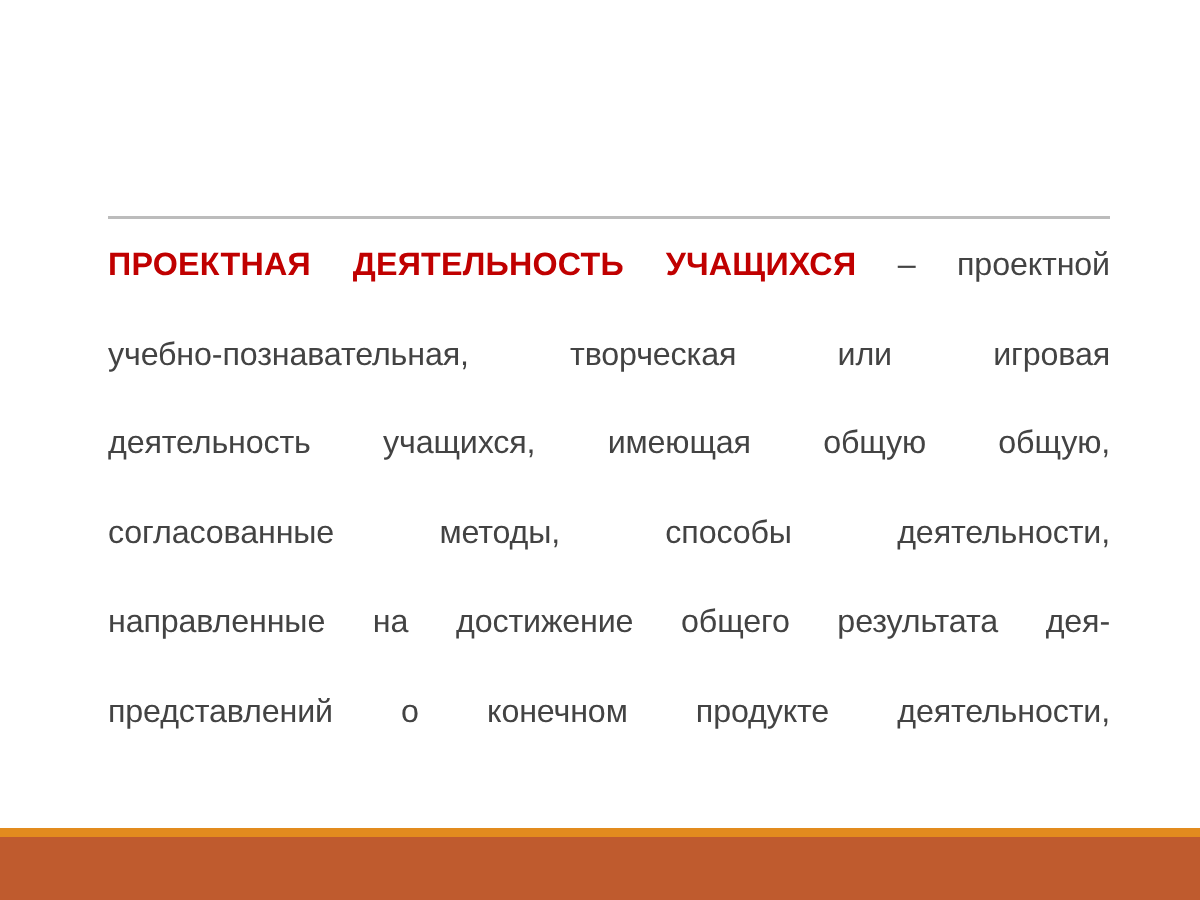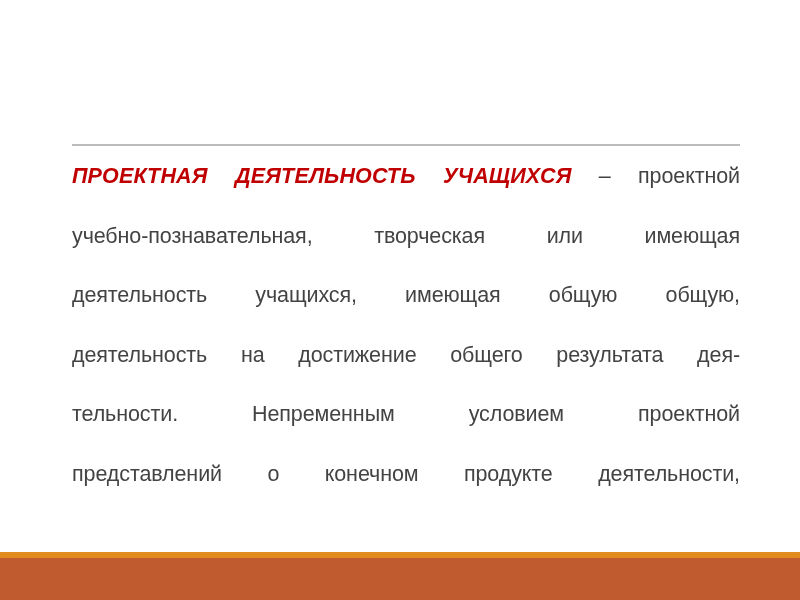--- a/index.html
+++ b/index.html
@@ -46,21 +46,20 @@
     color: #434343;
     letter-spacing: -0.1px;
     -webkit-hyphens: none;
     hyphens: none;
   }
 
   .body-block .lead {
     color: #c00000;
     font-weight: bold;
     letter-spacing: 0.15px;
-    font-style: italic;
   }
 
   
   .tline {
     display: block;
     text-align: justify;
     text-align-last: justify;
     white-space: normal;
   }
   
@@ -90,24 +89,24 @@
 </style>
 </head>
 <body>
 
 <div class="slide" style="background: rgb(255, 255, 255);">
 
   <div class="top-rule" style="background: rgb(188, 188, 188);"></div>
 
   <div class="body-block" style="color: rgb(67, 67, 67);">
     <span class="tline"><span class="lead" style="color: rgb(192, 0, 0);">ПРОЕКТНАЯ ДЕЯТЕЛЬНОСТЬ УЧАЩИХСЯ</span><span> – проектной</span></span>
-    <span class="tline">учебно-познавательная, творческая или имеющая</span>
+    <span class="tline">учебно-познавательная, творческая или игровая</span>
     <span class="tline">деятельность учащихся, имеющая общую общую,</span>
-    <span class="tline">деятельность на достижение общего результата дея-</span>
-    <span class="tline">тельности. Непременным условием проектной</span>
+    <span class="tline">согласованные методы, способы деятельности,</span>
+    <span class="tline">направленные на достижение общего результата дея-</span>
     <span class="tline">представлений о конечном продукте деятельности,</span>
 
   </div>
 
   <div class="band-orange" style="background: rgb(226, 139, 30);"></div>
   <div class="band-terracotta" style="background: rgb(191, 91, 46);"></div>
 
 </div>
 
 </body></html>

